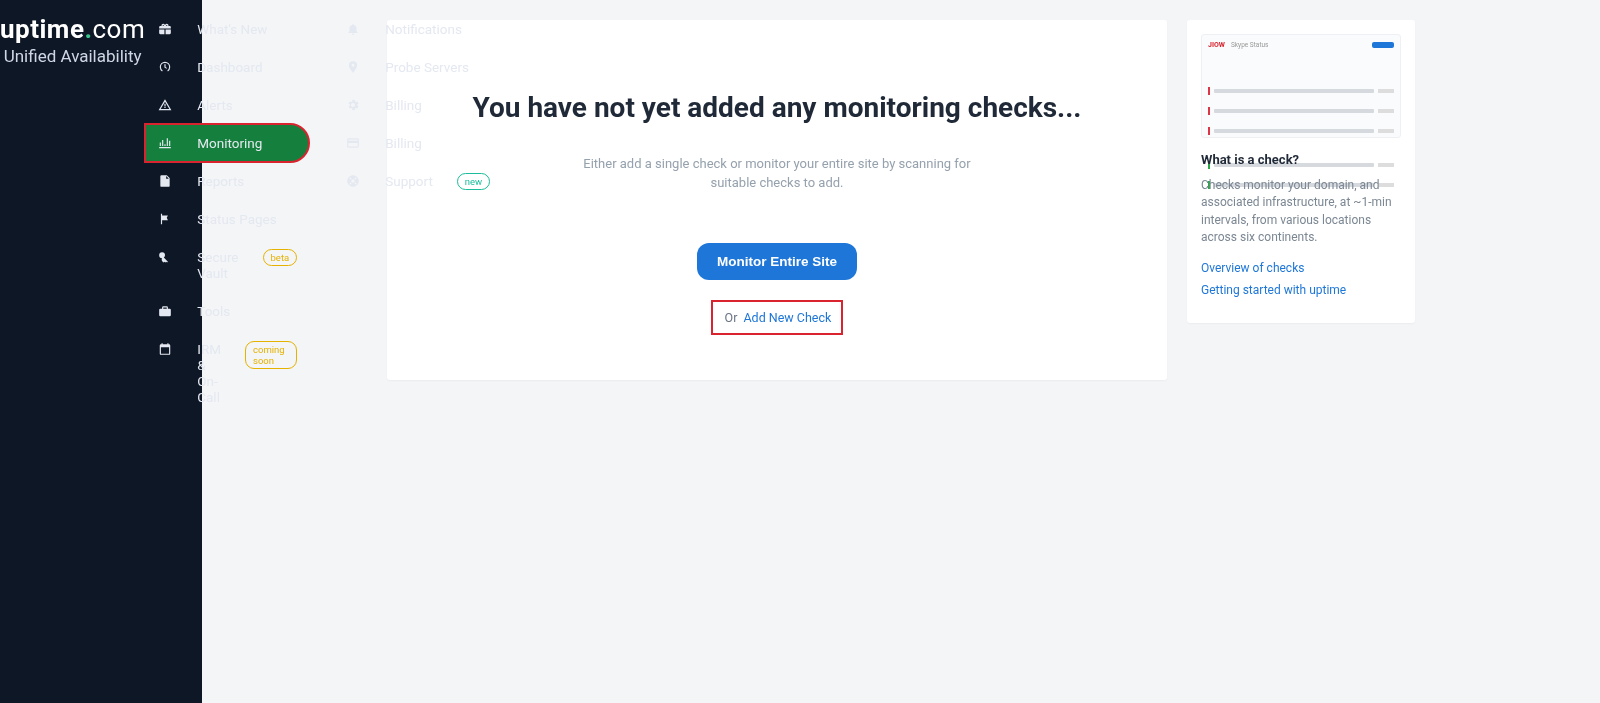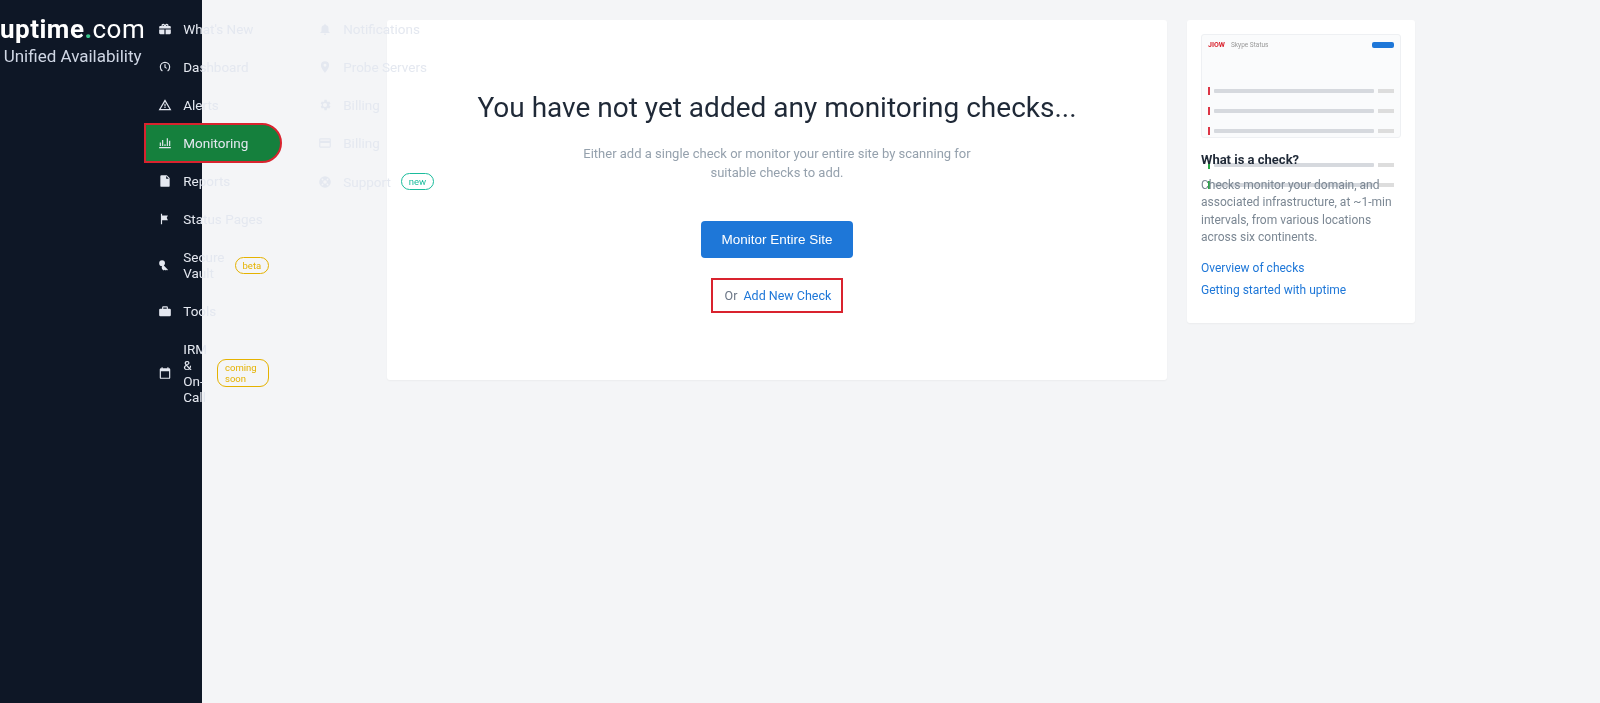--- a/index.html
+++ b/index.html
@@ -34,22 +34,22 @@
     letter-spacing: 0.5px;
   }
   .logo .dot { color: #39c48c; }
   .logo-sub {
     font-size: 17px;
     color: #cfd6e4;
     margin-top: 2px;
   }
   .nav-item {
     display: flex;
-    align-items: center;
-    gap: 10px;
+    align-items: flex-start;
+    gap: 24px;
     padding: 11px 12px;
     cursor: pointer;
     color: #e4e8f0;
     position: relative;
   }
   .nav-item .icon {
     width: 16px;
     height: 16px;
     flex-shrink: 0;
     fill: currentColor;
@@ -129,41 +129,42 @@
     box-shadow: 0 1px 2px rgba(0,0,0,0.04);
   }
   .card.main-card {
     flex: 1;
     min-height: 360px;
     text-align: center;
     padding: 70px 40px 40px 40px;
   }
   .big-heading {
     font-size: 28px;
-    font-weight: 400;
+    font-weight: 700;
     color: #1f2937;
     line-height: 1.25;
-    margin: 0 auto 20px;
+    margin: 0 auto 30px;
   }
   .sub-text {
     color: #95a1ad;
     font-size: 13px;
     line-height: 1.45;
     max-width: 420px;
     margin: 0 auto 38px;
   }
   .monitor-btn {
     background: #1e77d8;
     color: #fff;
     border: none;
     font-size: 13.5px;
-    font-weight: 400;
+    font-weight: 700;
     padding: 11px 20px;
-    border-radius: 4px;
+    border-radius: 12px;
     cursor: pointer;
+    margin-top: 12px;
   }
   .or-row {
     display: inline-flex; align-items: center; gap: 6px;
     margin-top: 20px;
     padding: 8px 10px 8px 12px;
     border: 2px solid #d9232e;
     font-size: 12.5px;
   }
   .or-row .or { color: #6b7686; }
   .or-row a { color: #1e77d8; text-decoration: none; cursor: pointer; }

